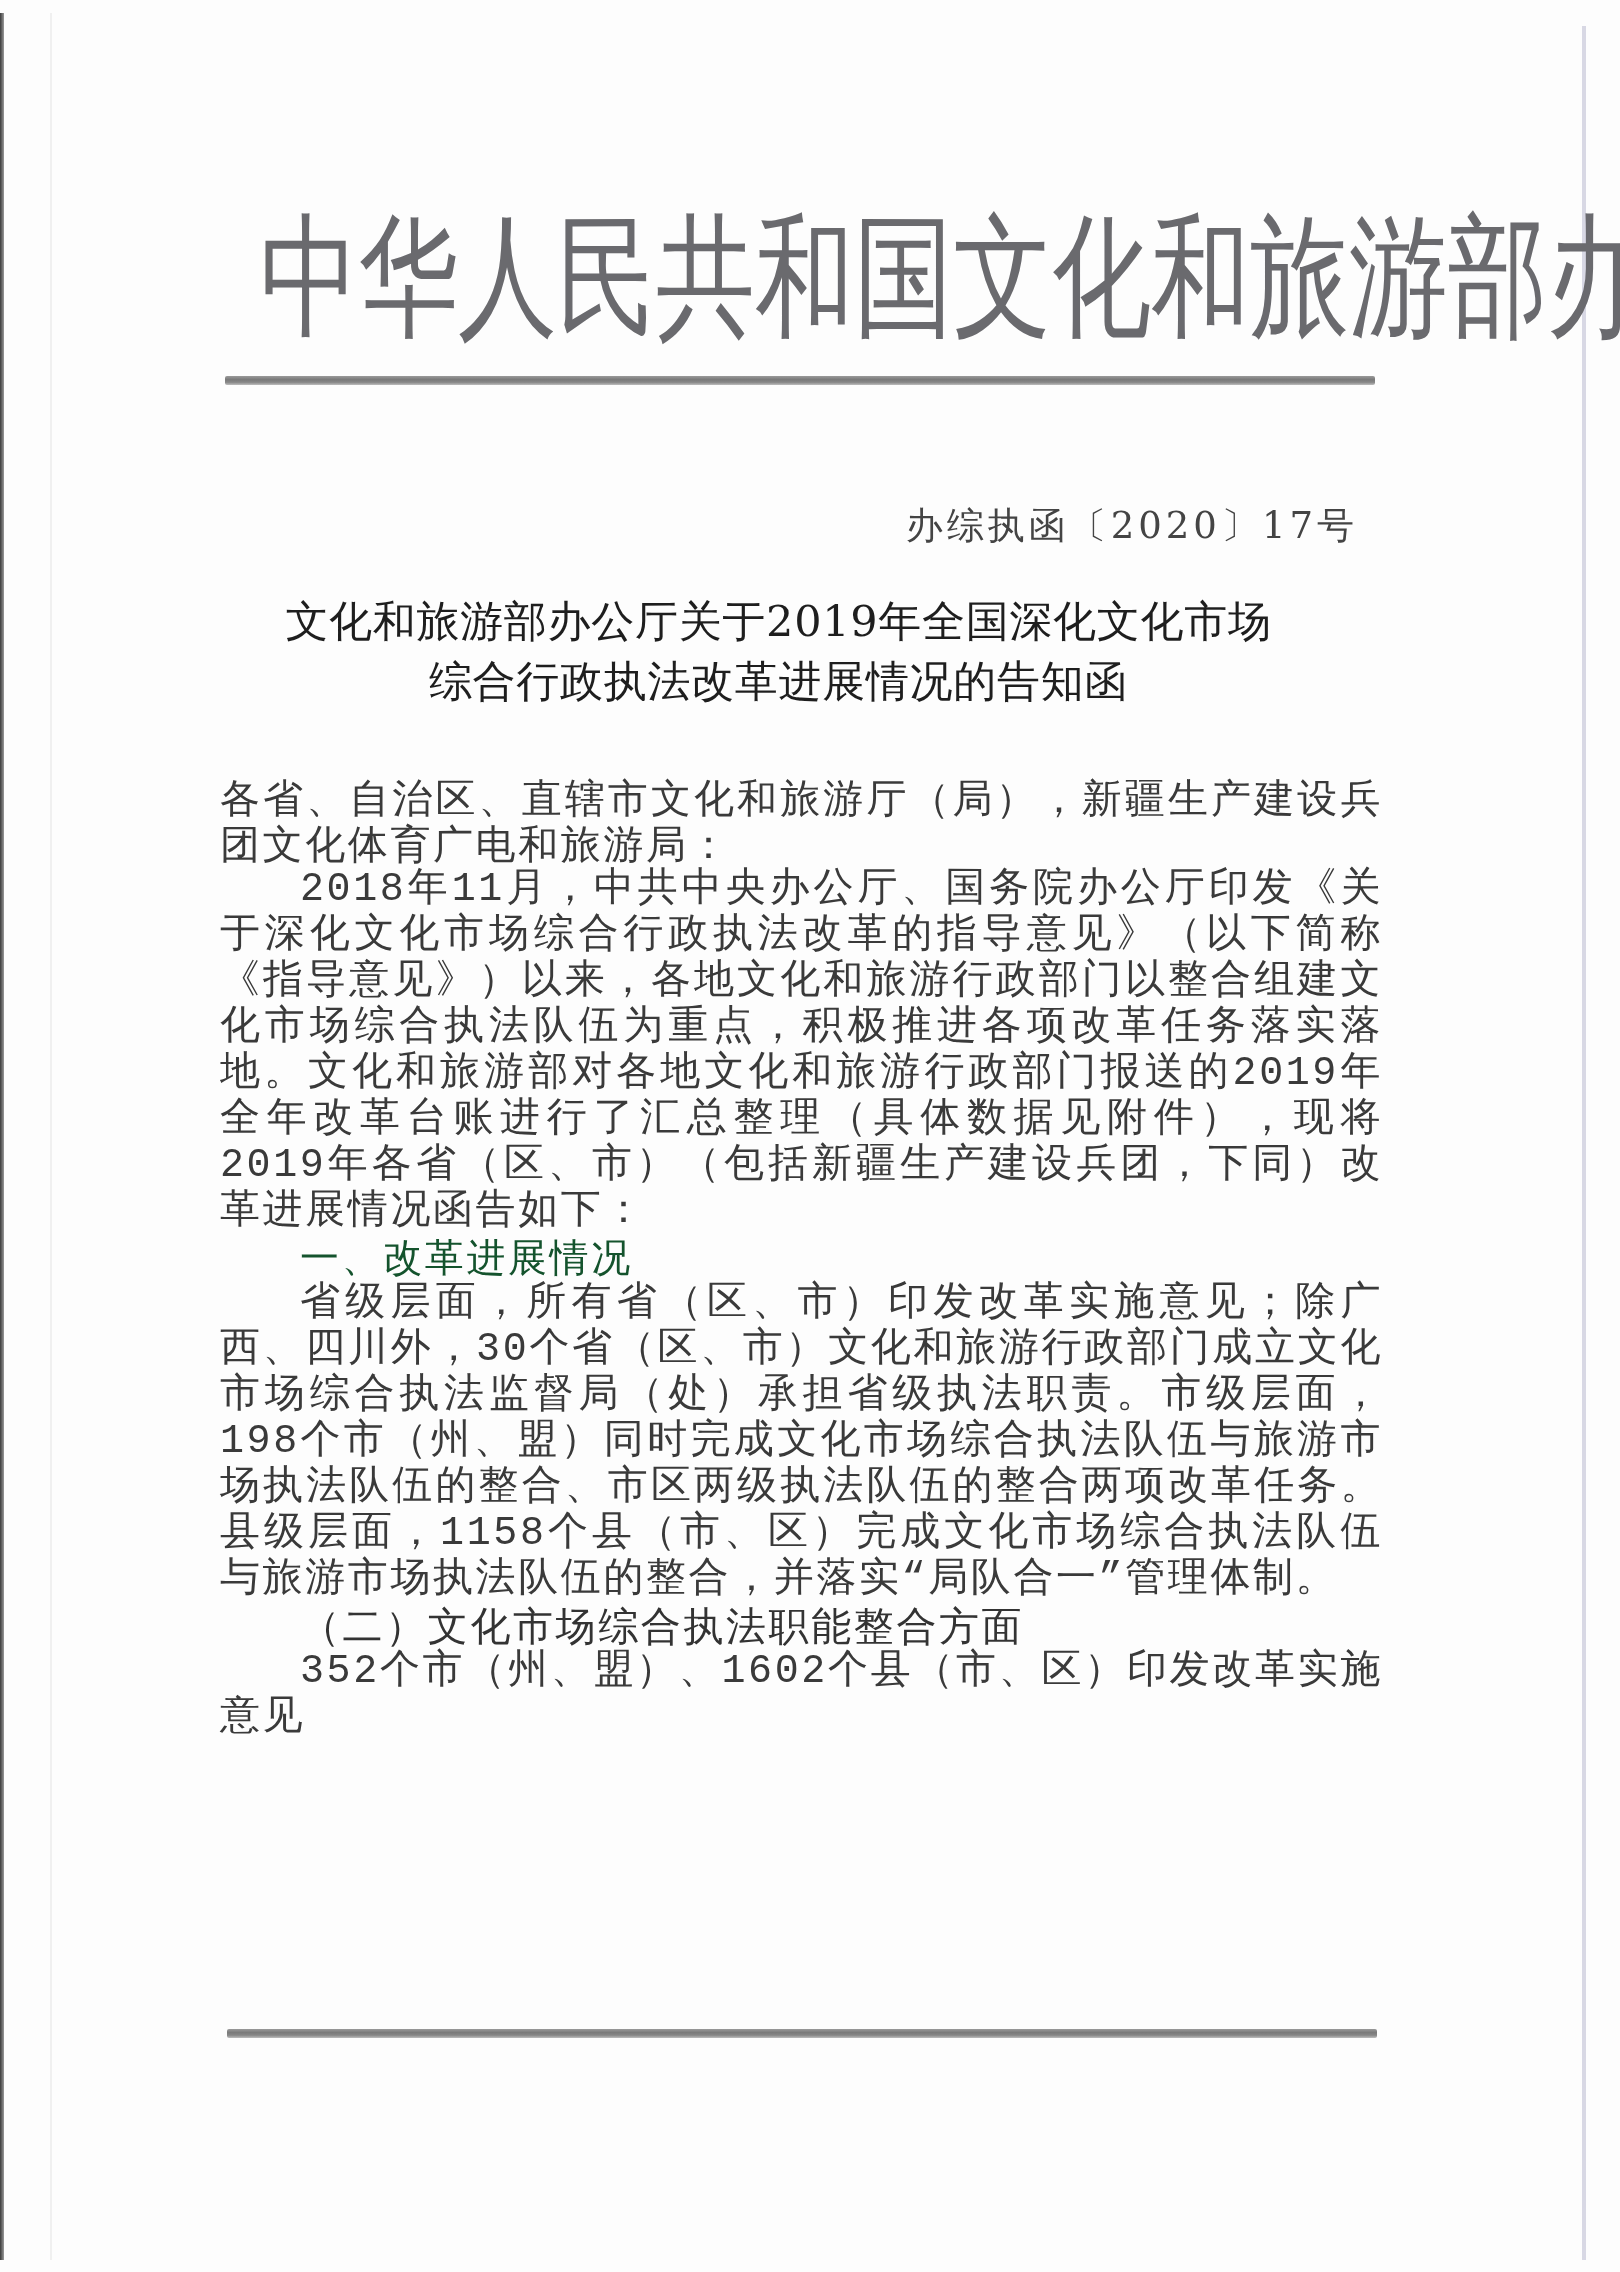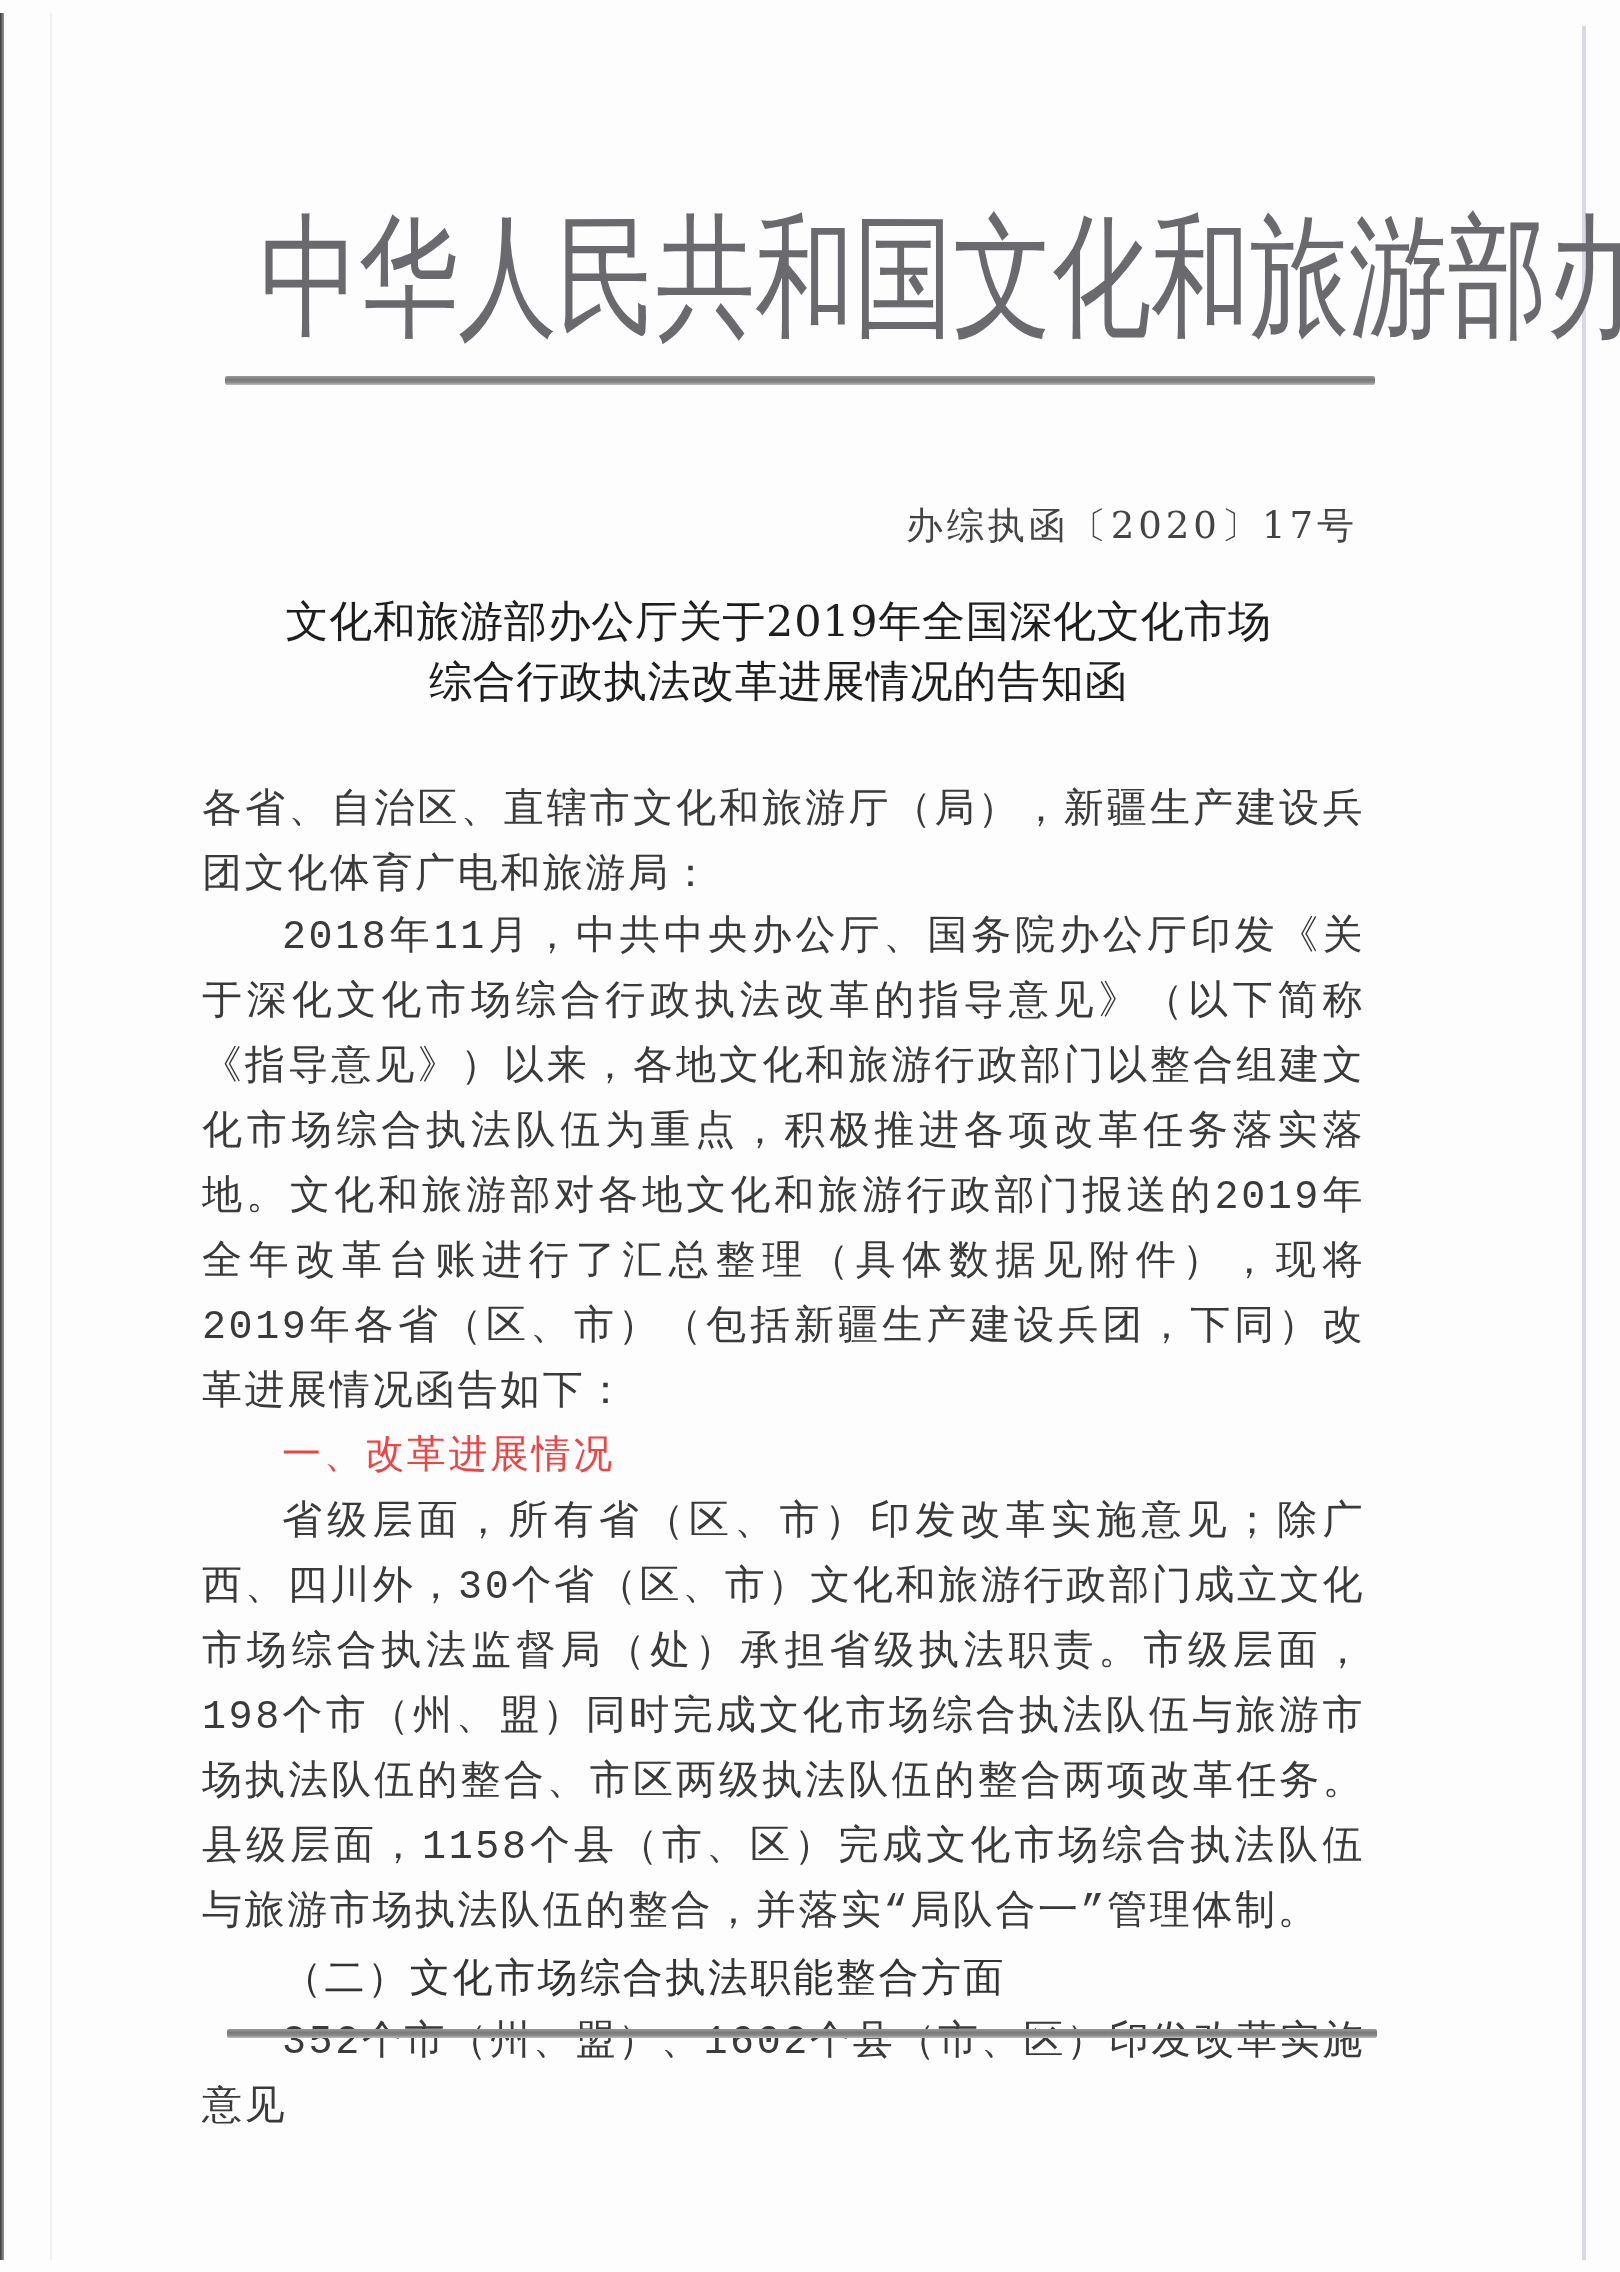--- a/index.html
+++ b/index.html
@@ -38,29 +38,29 @@
   .doc-number {
     position: absolute; right: 263px; top: 453px;
     font-size: 37px; color: #444; letter-spacing: 4px; margin-top: 48px;
   }
   .main-title {
     position: absolute; left: 197px; width: 1163px; top: 591px;
     text-align: center; font-weight: normal; font-size: 43px; line-height: 60px;
     color: #1e1e1e; letter-spacing: 0.7px;
   }
   .body {
-    position: absolute; left: 202px; top: 775px; width: 1163px;
-    font-size: 40px; line-height: 65px; color: #3a3a3a;
+    position: absolute; left: 220px; top: 775px; width: 1163px;
+    font-size: 40px; line-height: 46px; color: #3a3a3a;
     text-align: justify; letter-spacing: 2.6px;
   }
   .body p { margin: 0; }
   .indent { text-indent: 80px; font-family: Liberation Mono, monospace; }
   .heading1 {
-    font-family: Liberation Mono, monospace;
-    font-size: 39px; color: #ef4444; text-indent: 80px;
+    font-family: Liberation Sans, sans-serif;
+    font-size: 39px; color: #14532d; text-indent: 80px;
   }
   .heading2 { text-indent: 80px; color: #333; }
 </style>
 </head>
 <body>
 
 <div class="scan-edge-left"></div>
 <div class="scan-edge-left2"></div>
 <div class="scan-edge-right"></div>
 

